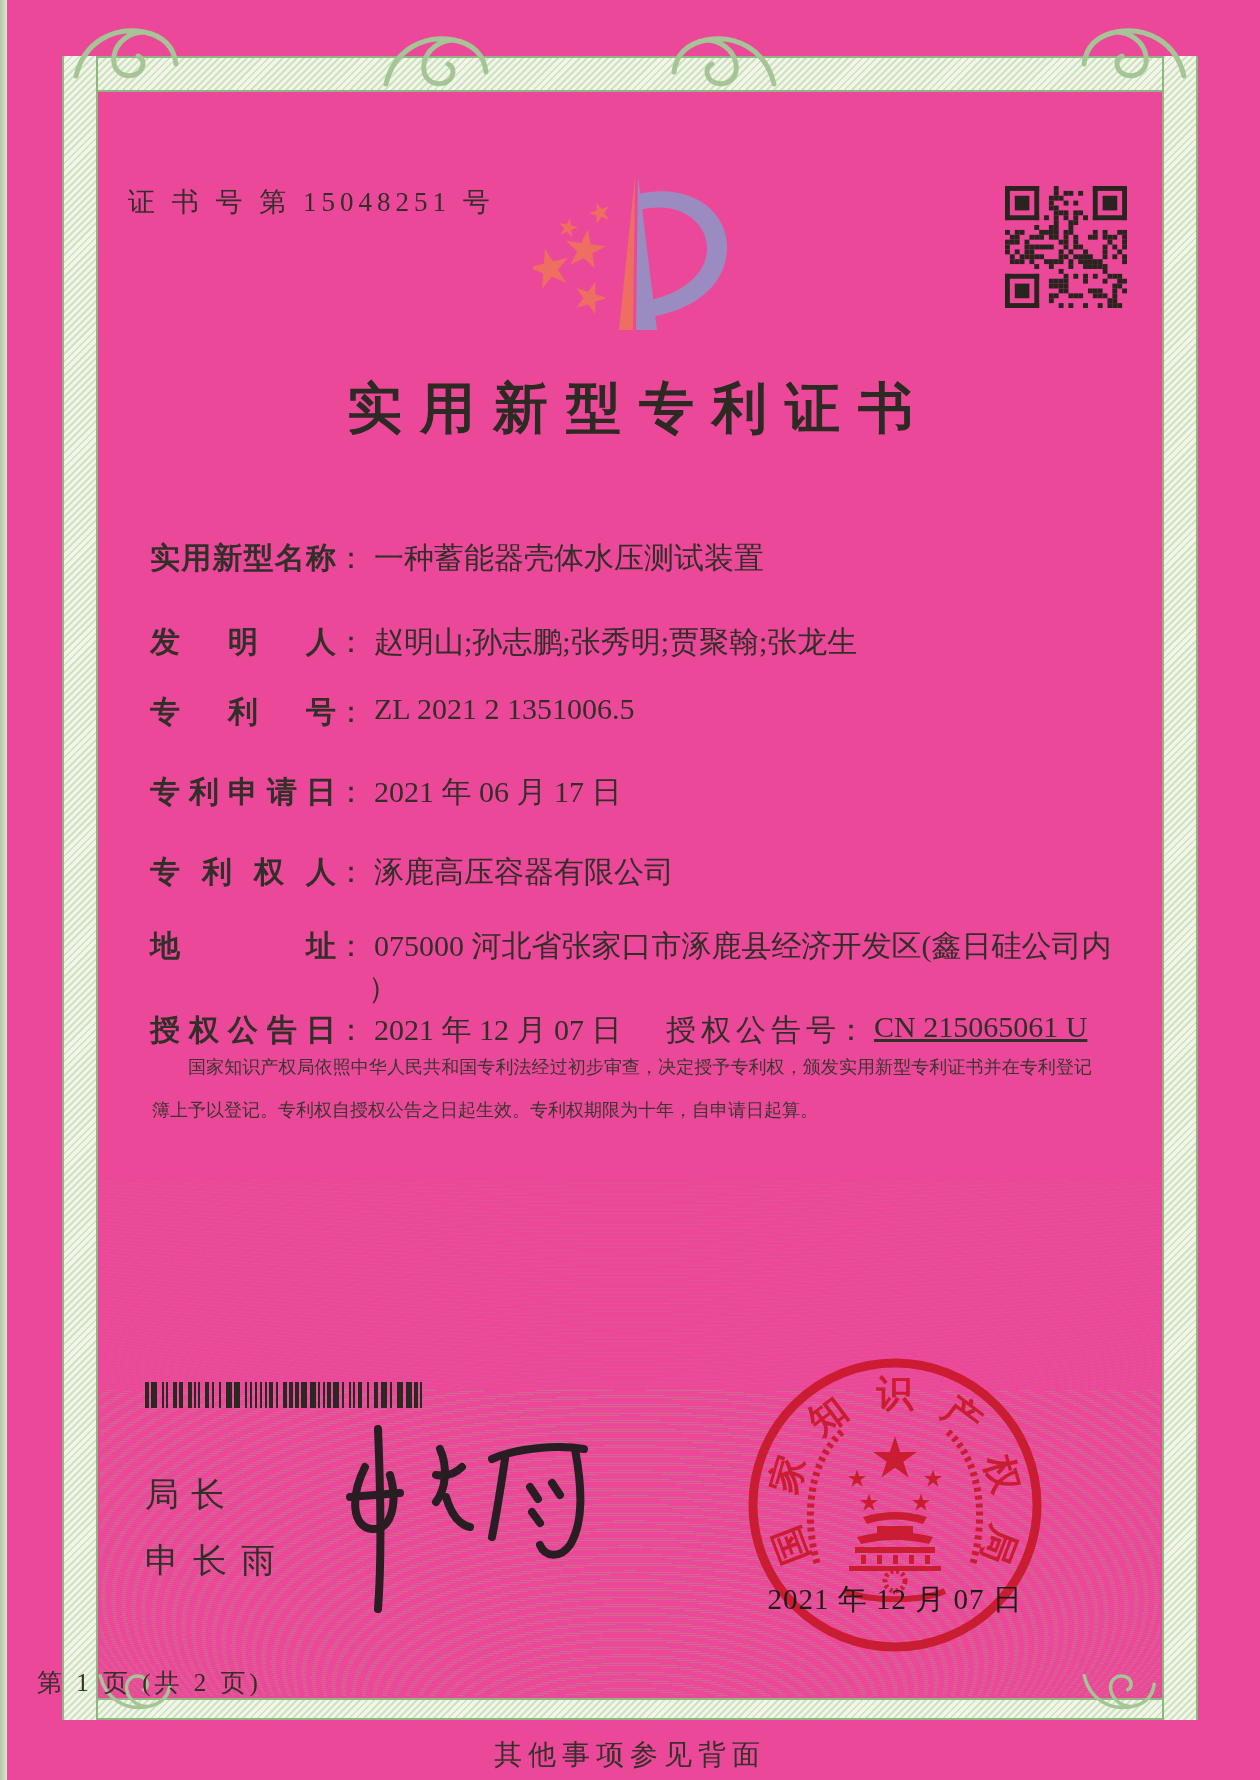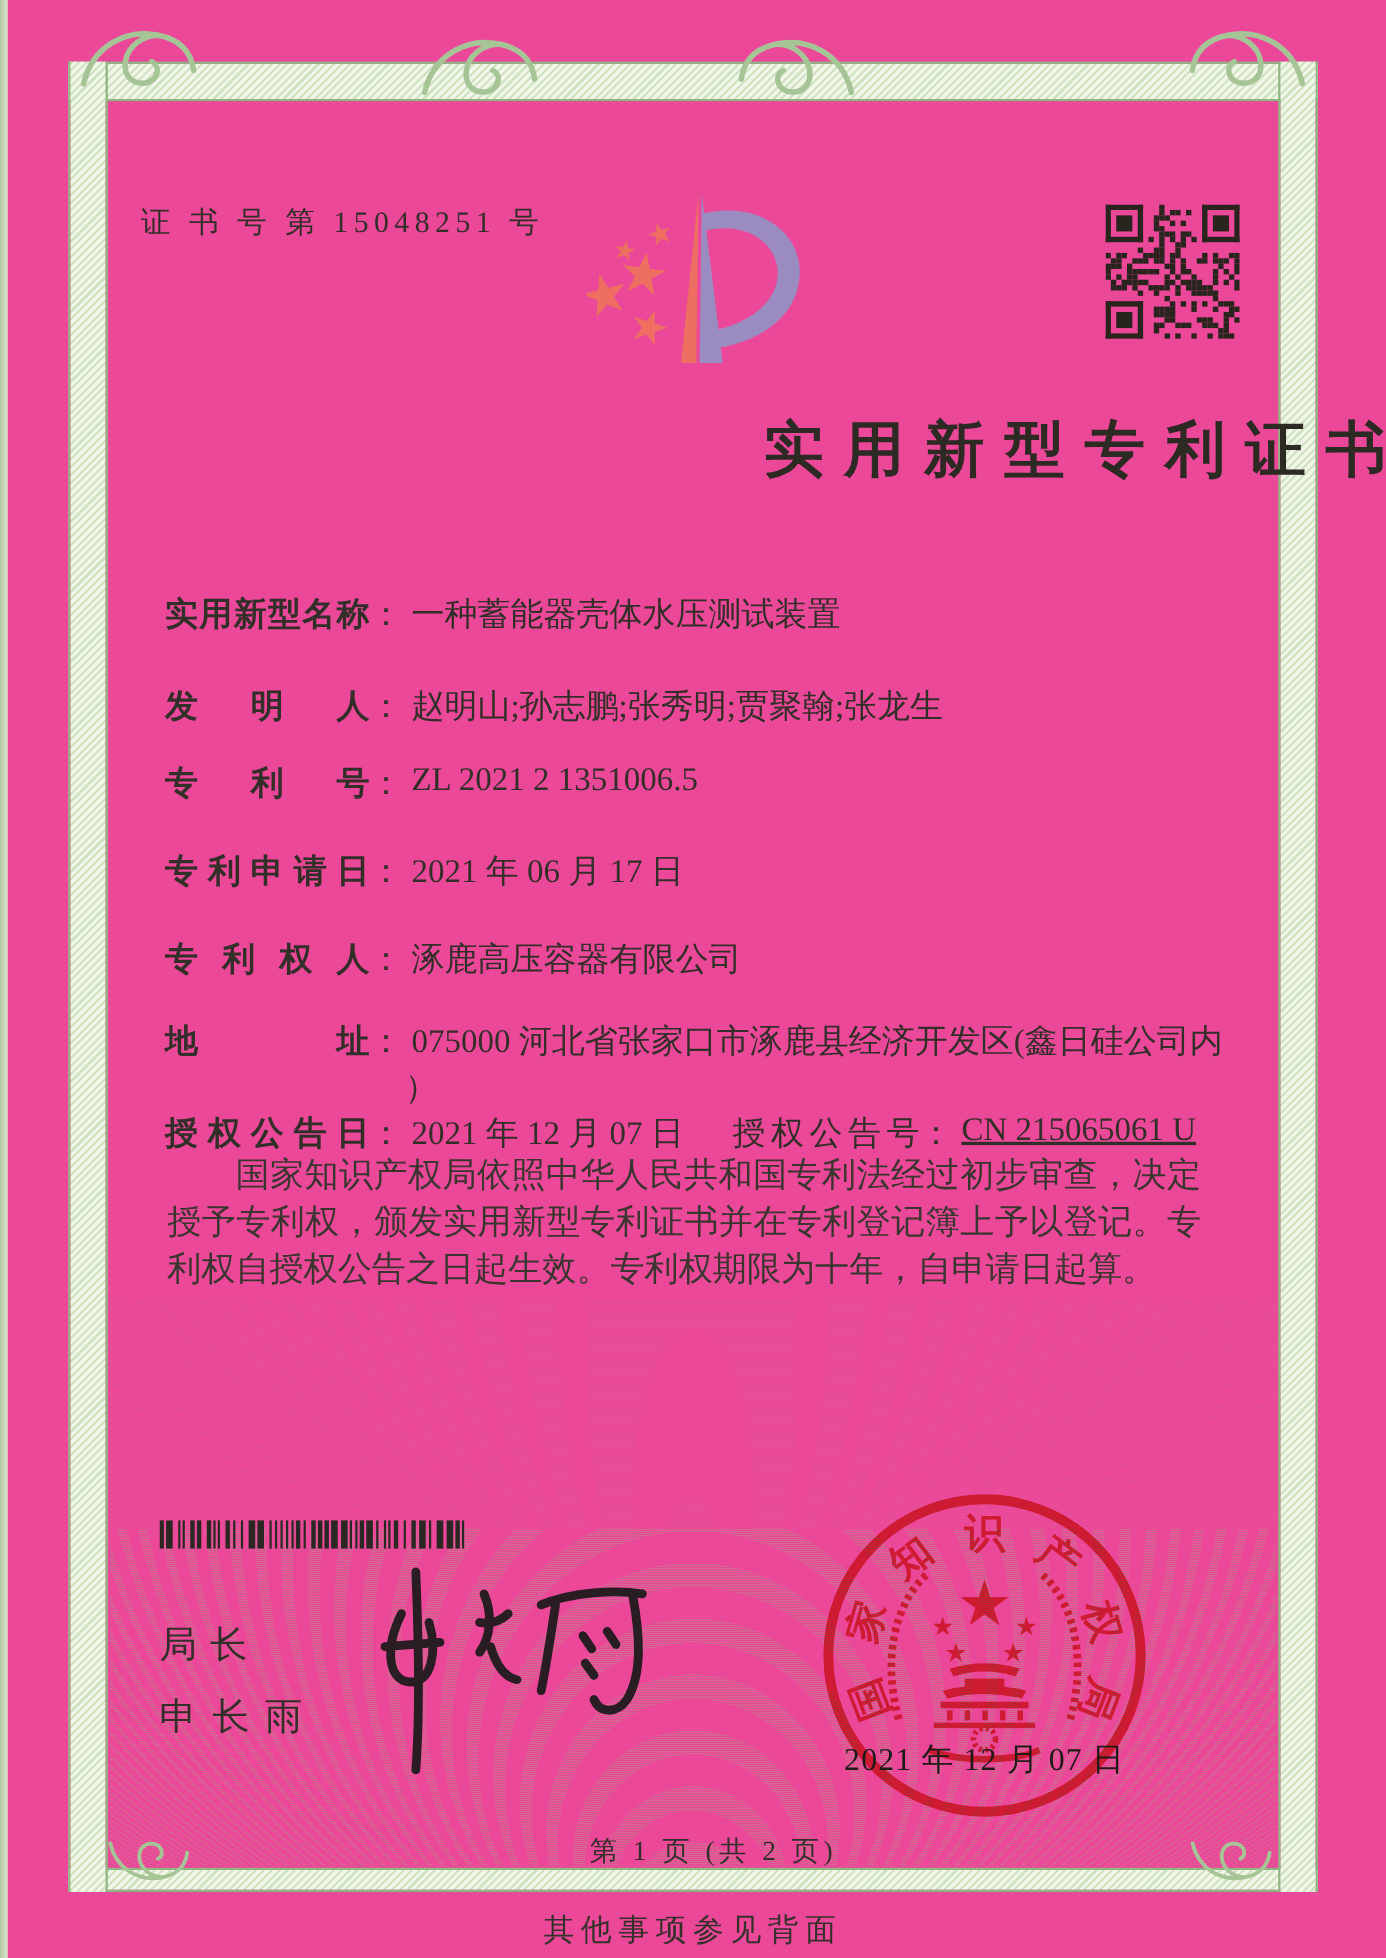--- a/index.html
+++ b/index.html
@@ -22,44 +22,44 @@
   .watermark{position:absolute;left:100px;top:1390px;width:1060px;height:306px;z-index:0;
         background:repeating-radial-gradient(ellipse 160% 110% at 50% 135%,
           rgba(142,190,126,.28) 0 2px,rgba(142,190,126,0) 2px 9px);}
   .watermark2{position:absolute;left:100px;top:1180px;width:1060px;height:210px;z-index:0;opacity:.35;
         background:repeating-radial-gradient(ellipse 160% 110% at 50% 160%,
           rgba(142,190,126,.25) 0 2px,rgba(142,190,126,0) 2px 10px);}
   
   .certno{position:absolute;left:128px;top:184px;font-size:27px;letter-spacing:5px;z-index:2;}
   .logo{position:absolute;left:533px;top:170px;z-index:2;}
   .qr{position:absolute;left:1005px;top:186px;z-index:2;}
-  .title{position:absolute;left:0;right:0;top:372px;text-align:right;z-index:2;
+  .title{position:absolute;left:0;right:0;top:372px;text-align:center;z-index:2;
          font-size:55px;font-weight:bold;letter-spacing:18px;color:#2d2923;}
   .title span{margin-right:-18px;}
   
   .frow{position:absolute;left:150px;font-size:30px;white-space:nowrap;z-index:2;}
   .flabel{display:inline-block;width:186px;text-align:justify;text-align-last:justify;vertical-align:top;font-weight:bold;}
   .flabel2{display:inline-block;width:170px;text-align:justify;text-align-last:justify;vertical-align:top;}
   .fcolon{display:inline-block;vertical-align:top;}
   .fvalue{margin-left:8px;}
   .pair2{position:absolute;left:516px;top:0;white-space:nowrap;text-decoration:underline;}
   .addr2{position:absolute;left:368px;top:968px;font-size:30px;z-index:2;}
   
   .paras{position:absolute;left:152px;top:1046px;width:940px;z-index:2;
-         font-size:31px;line-height:43px;text-align:justify;color:#3a362f;}
+         font-size:18px;line-height:43px;text-align:justify;color:#3a362f;}
   .paras p{margin:0;text-indent:2em;}
   
   .barcode{position:absolute;left:145px;top:1382px;z-index:2;}
   .signer-title{position:absolute;left:145px;top:1472px;font-size:34px;letter-spacing:12px;z-index:2;}
   .signer-name{position:absolute;left:145px;top:1538px;font-size:34px;letter-spacing:14px;z-index:2;}
   .signature{position:absolute;left:290px;top:1412px;z-index:3;}
   .seal{position:absolute;left:745px;top:1355px;z-index:3;mix-blend-mode:multiply;opacity:.93;}
   .seal-date{position:absolute;left:745px;top:1580px;width:300px;text-align:center;z-index:4;
              font-size:29px;letter-spacing:1px;color:#1e1b17;}
-  .footer-page{position:absolute;left:0;right:0;top:1666px;text-align:center;font-size:25px;
+  .footer-page{position:absolute;left:0;right:0;top:1666px;font-size:25px;
              letter-spacing:4px;z-index:2;padding-left:37px;}
   .back-note{position:absolute;left:0;right:0;top:1736px;text-align:center;font-size:28px;
              letter-spacing:6px;z-index:2;color:#35312a;font-family:Liberation Mono, monospace;}
 </style>
 </head>
 <body>
 
 <svg width="0" height="0" style="position:absolute">
   <defs>
     <path id="star" d="M0,-10 L2.245,-3.09 L9.511,-3.09 L3.633,1.18 L5.878,8.09 L0,3.82 L-5.878,8.09 L-3.633,1.18 L-9.511,-3.09 L-2.245,-3.09 Z"></path>

